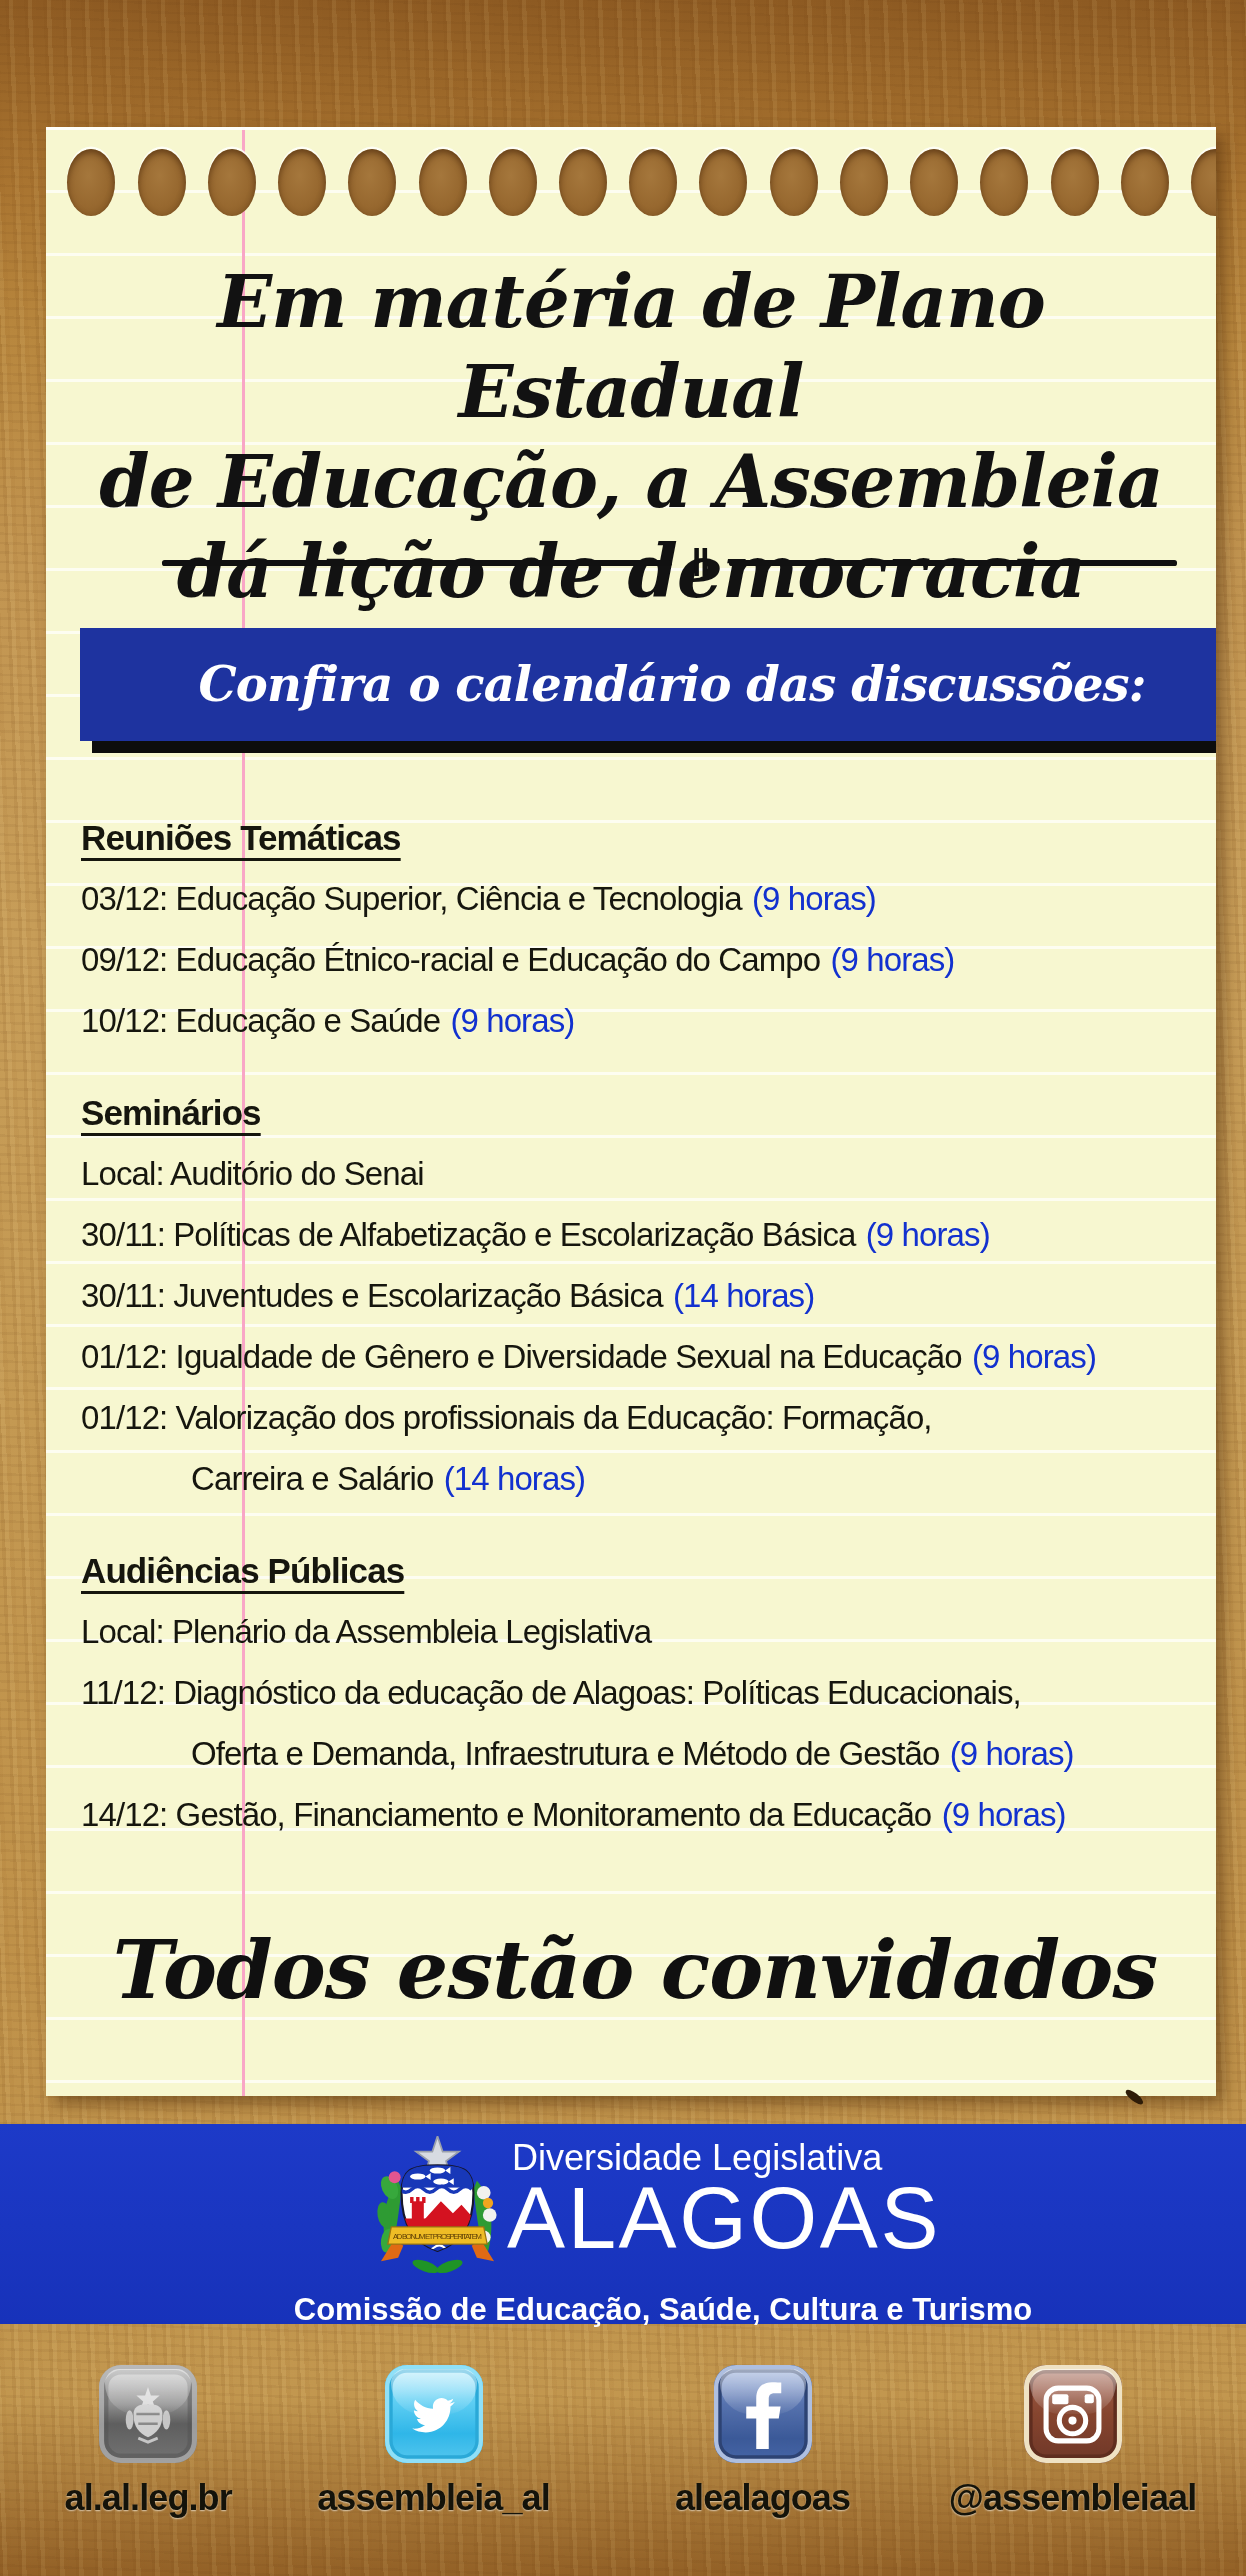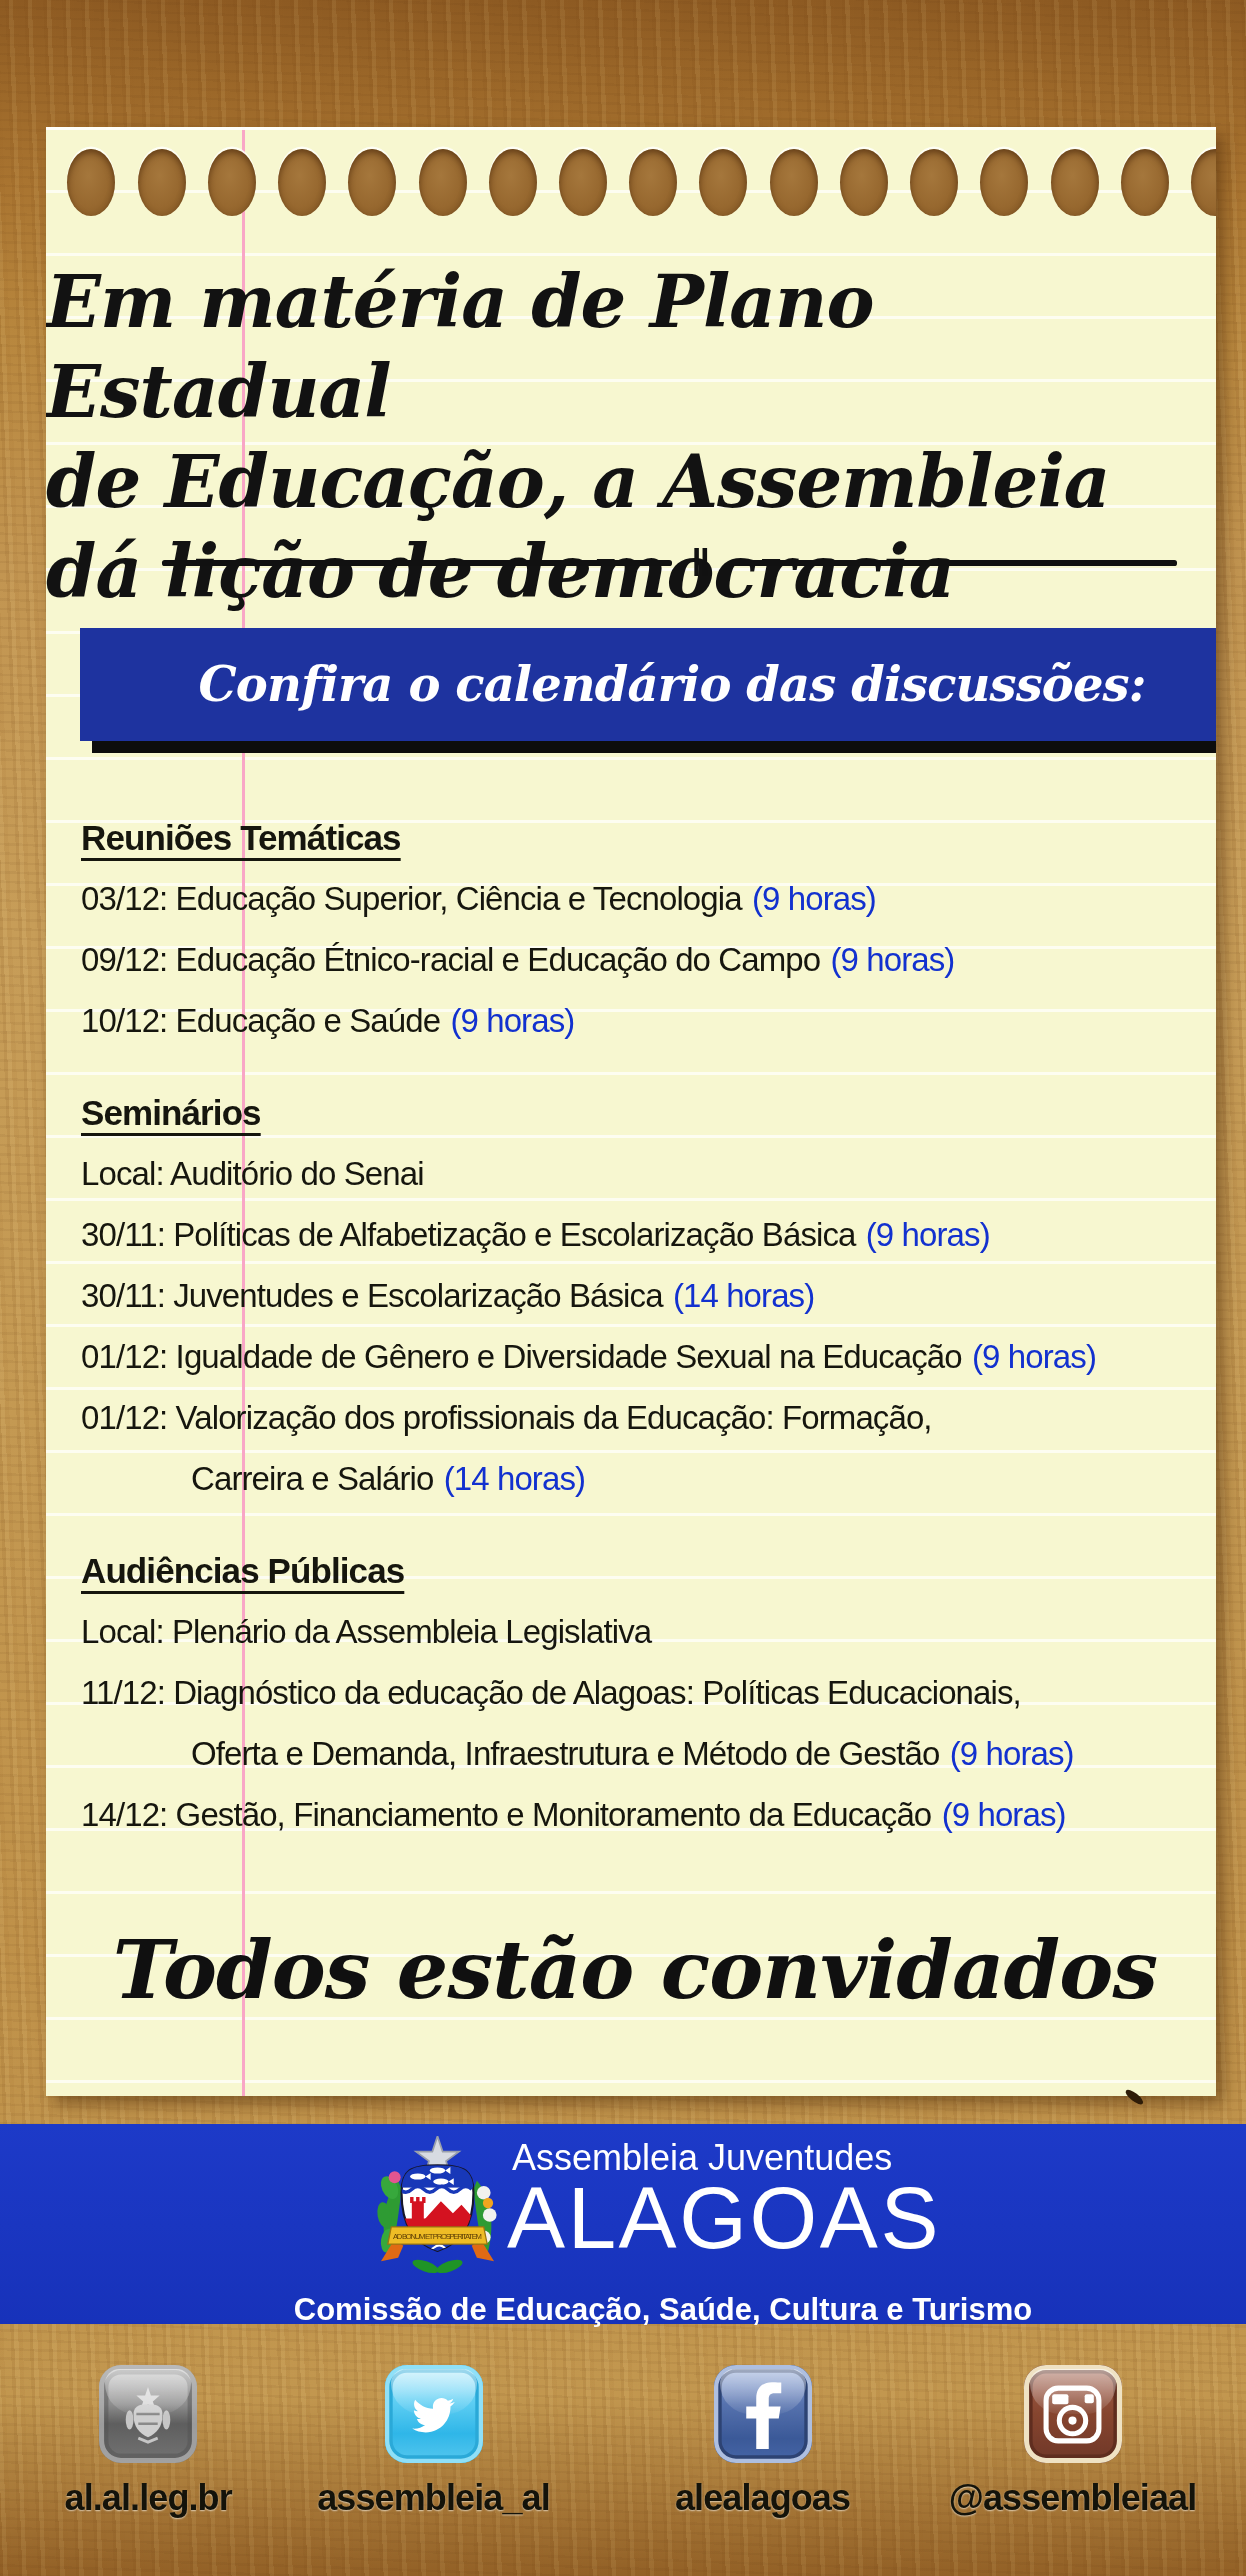--- a/index.html
+++ b/index.html
@@ -23,21 +23,21 @@
       repeating-linear-gradient(180deg,transparent 0 60px,rgba(255,255,255,.70) 60px 63px);
     border-top:3.4px solid rgba(255,255,252,.95);
     box-shadow:7.7px 9.4px 15.4px rgba(70,35,5,.5);
     overflow:hidden;}
   .holes{position:absolute;top:0;left:0;right:0;height:94px;}
   .hole{position:absolute;top:19px;width:48px;height:67px;border-radius:50%;
     background:radial-gradient(ellipse at 45% 40%,#a5773c 0%,#97682f 55%,#7d5220 100%);
     box-shadow:inset 0 3.4px 6px rgba(60,30,5,.55),0 -2.6px 0 rgba(255,255,250,.85);}
   
   .script{font-family:"DejaVu Serif",serif;font-style:italic;font-weight:700;letter-spacing:-0.9px;}
-  .headline{position:absolute;top:127px;left:0;right:0;text-align:left;
+  .headline{position:absolute;top:127px;left:0;right:0;text-align:center;
     font-size:72px;line-height:90px;color:#121212;}
   .divider{position:absolute;top:416px;left:116px;right:39px;height:34px;
     display:flex;align-items:center;gap:19px;color:#111;}
   .divider .bar{height:6px;background:#111;border-radius:2.6px;}
   .divider .b1{width:510px;}
   .divider .b2{flex:1;}
   .divider .mark{font-size:39px;font-weight:700;line-height:34px;}
   .banner{position:absolute;top:498px;left:34px;width:1184px;height:113px;
     background:#1e339f;box-shadow:12px 12px 0 #0d0d0d;color:#fff;
     text-align:center;font-size:48px;line-height:113px;}
@@ -221,21 +221,21 @@
         <rect x="36" y="106" width="88" height="30" fill="#1838b8"></rect>
         <path d="M40,114 q6,5 12,0 t12,0 t12,0 t12,0 t12,0 t12,0" fill="none" stroke="#ffffff" stroke-width="2.5"></path>
         <path d="M40,122 q6,5 12,0 t12,0 t12,0 t12,0 t12,0 t12,0" fill="none" stroke="#ffffff" stroke-width="2.5"></path>
         <path d="M40,130 q6,5 12,0 t12,0 t12,0 t12,0 t12,0" fill="none" stroke="#ffffff" stroke-width="2.5"></path>
       </g>
       <path d="M26,106 L134,106 L138,126 L22,126 Z" fill="#eebc25" stroke="#9a7410" stroke-width="1.5"></path>
       <text x="80" y="120" text-anchor="middle" font-size="9" fill="#5a3c05" textLength="104">AD BONUM ET PROSPERITATEM</text>
       <ellipse cx="66" cy="152" rx="16" ry="6" fill="#1f9426" transform="rotate(20 66 152)"></ellipse>
       <ellipse cx="94" cy="152" rx="16" ry="6" fill="#1f9426" transform="rotate(-20 94 152)"></ellipse>
     </svg>
-    <div class="org1">Assembleia Juventudes</div>
+    <div class="org1">Diversidade Legislativa</div>
     <div class="org2">ALAGOAS</div>
     <div class="commission">Comissão de Educação, Saúde, Cultura e Turismo</div>
   </div>
 
   <div class="social">
 
     <div class="social-item si-0">
       <div class="app-icon icon-site">
         <svg width="62" height="62" viewBox="0 0 64 64">
           <polygon points="32,4 35,13 44,13 37,19 40,28 32,22 24,28 27,19 20,13 29,13" fill="#d9d9d9"></polygon>

